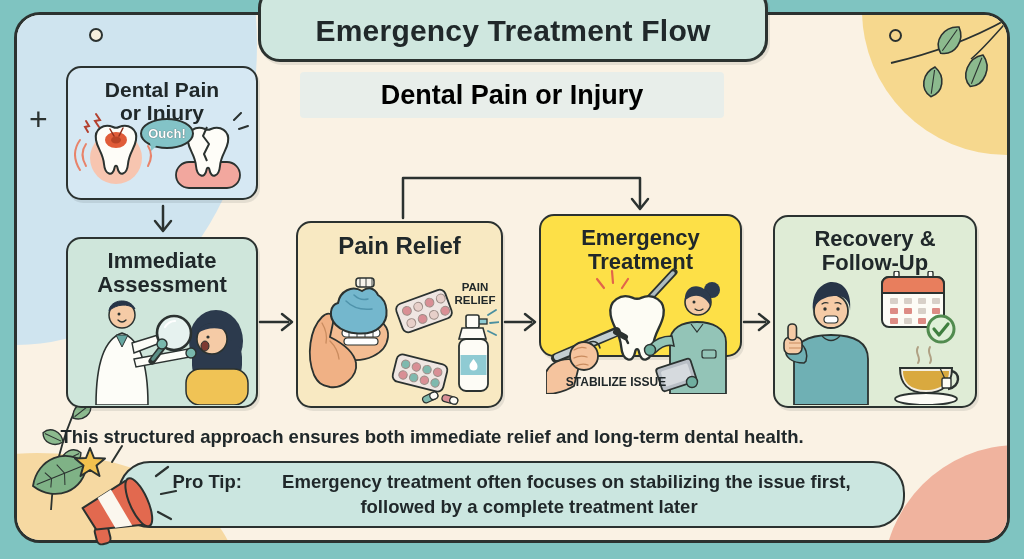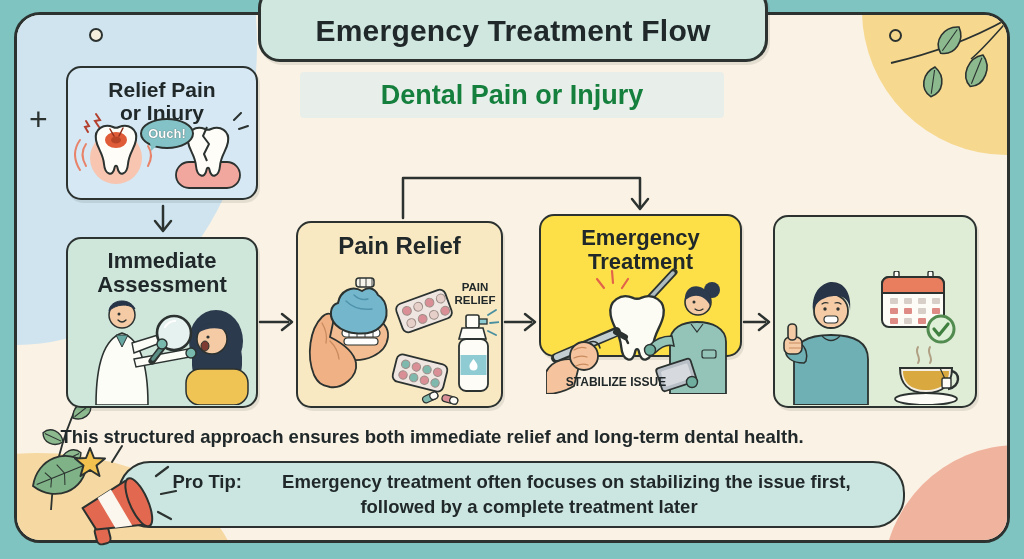--- a/index.html
+++ b/index.html
@@ -18,21 +18,21 @@
   .dot-right { left:872px; top:14px; width:13px; height:13px; background:#f4d58c; }
   .plus-mark { position:absolute; left:12px; top:86px; font-size:32px; font-weight:400; color:#2b3230; }
 
   .title-box { position:absolute; left:258px; top:-14px; width:510px; height:76px;
                background:#cfe7df; border:3px solid #2b3230; border-radius:22px;
                display:flex; align-items:flex-end; justify-content:center; padding-bottom:11px;
                box-shadow:2px 3px 0 rgba(43,50,48,0.10); }
   .title-box span { font-size:30px; font-weight:800; color:#20282a; letter-spacing:0.2px; }
   .subtitle-strip { position:absolute; left:300px; top:72px; width:424px; height:46px;
                background:#e8eeea; border-radius:4px; display:flex; align-items:center; justify-content:center; }
-  .subtitle-strip span { font-size:27px; font-weight:800; color:#15803d; }
+  .subtitle-strip span { font-size:27px; font-weight:800; color:#000000; }
 
   .box { position:absolute; border:2.5px solid #2b3230; border-radius:15px;
          box-shadow:2px 3px 0 rgba(43,50,48,0.10); }
   .box-title { text-align:center; font-weight:800; color:#20282a; line-height:1.1; padding-top:10px; }
   .box-start    { left:66px;  top:66px;  width:192px; height:134px; background:#d6e8f3; }
   .box-assess   { left:66px;  top:237px; width:192px; height:171px; background:#cfe6db; }
   .box-pain     { left:296px; top:221px; width:207px; height:187px; background:#f8e9c2; }
   .box-emerg    { left:539px; top:214px; width:203px; height:143px; background:#fde047; }
   .box-recover  { left:773px; top:215px; width:204px; height:193px; background:#dfecd6; }
   .illo { position:absolute; }
@@ -131,21 +131,21 @@
   <div class="title-box">
     <span>Emergency Treatment Flow</span>
   </div>
 
   <div class="subtitle-strip">
     <span>Dental Pain or Injury</span>
   </div>
 
   <div class="box box-start">
     <div class="box-title" style="font-size:21px;">
-      <div>Relief Pain</div>
+      <div>Dental Pain</div>
       <div>or Injury</div>
     </div>
     <div class="bubble">
       <span>Ouch!</span>
     </div>
     <svg class="illo" style="left:6px; top:44px;" width="176" height="86" viewBox="0 0 176 86">
       <circle cx="42" cy="46" r="26" fill="#f7c5b0"></circle>
       <path d="M12,32 q-7,10 0,22" stroke="#e8836a" stroke-width="2" fill="none" stroke-linecap="round"></path>
       <path d="M6,28 q-10,14 0,30" stroke="#e8836a" stroke-width="2" fill="none" stroke-linecap="round"></path>
       <path d="M74,34 q6,9 0,20" stroke="#e8836a" stroke-width="2" fill="none" stroke-linecap="round"></path>
@@ -308,20 +308,24 @@
         <g transform="rotate(-18 130 106)">
           <rect x="112" y="95" width="36" height="24" rx="3" fill="#b9bfc6" stroke="#2b3230" stroke-width="1.8"></rect>
           <rect x="116" y="99" width="28" height="16" rx="2" fill="#d6dade"></rect>
         </g>
         <circle cx="146" cy="114" r="5.5" fill="#6fae9f" stroke="#2b3230" stroke-width="1.4"></circle>
       </g>
     </svg>
   </div>
 
   <div class="box box-recover">
+    <div class="box-title" style="font-size:22px;">
+      <div>Recovery &amp;</div>
+      <div>Follow-Up</div>
+    </div>
     <svg class="illo" style="left:5px; top:54px;" width="192" height="134" viewBox="0 0 192 134">
       <g>
         <path d="M14,134 L14,88 C14,70 30,64 51,64 C72,64 88,70 88,88 L88,134 Z" fill="#6fb0b4" stroke="#2b3230" stroke-width="1.8"></path>
         <path d="M42,65 q9,9 18,0" stroke="#2b3230" stroke-width="1.2" fill="none"></path>
         <circle cx="51" cy="40" r="17" fill="#f5cba6" stroke="#2b3230" stroke-width="1.8"></circle>
         <path d="M33,40 C31,18 45,11 52,11 C64,11 72,22 70,40 C70,32 66,25 57,25 C49,25 37,27 33,40 Z" fill="#273447"></path>
         <circle cx="45" cy="38" r="1.7" fill="#2b3230"></circle>
           <circle cx="58" cy="38" r="1.7" fill="#2b3230"></circle>
         <path d="M42,33 q3,-2 6,-1 M55,32 q3,-1 6,1" stroke="#2b3230" stroke-width="1.2" fill="none" stroke-linecap="round"></path>
         <rect x="44" y="45" width="14" height="7" rx="3.5" fill="#ffffff" stroke="#2b3230" stroke-width="1.2"></rect>

